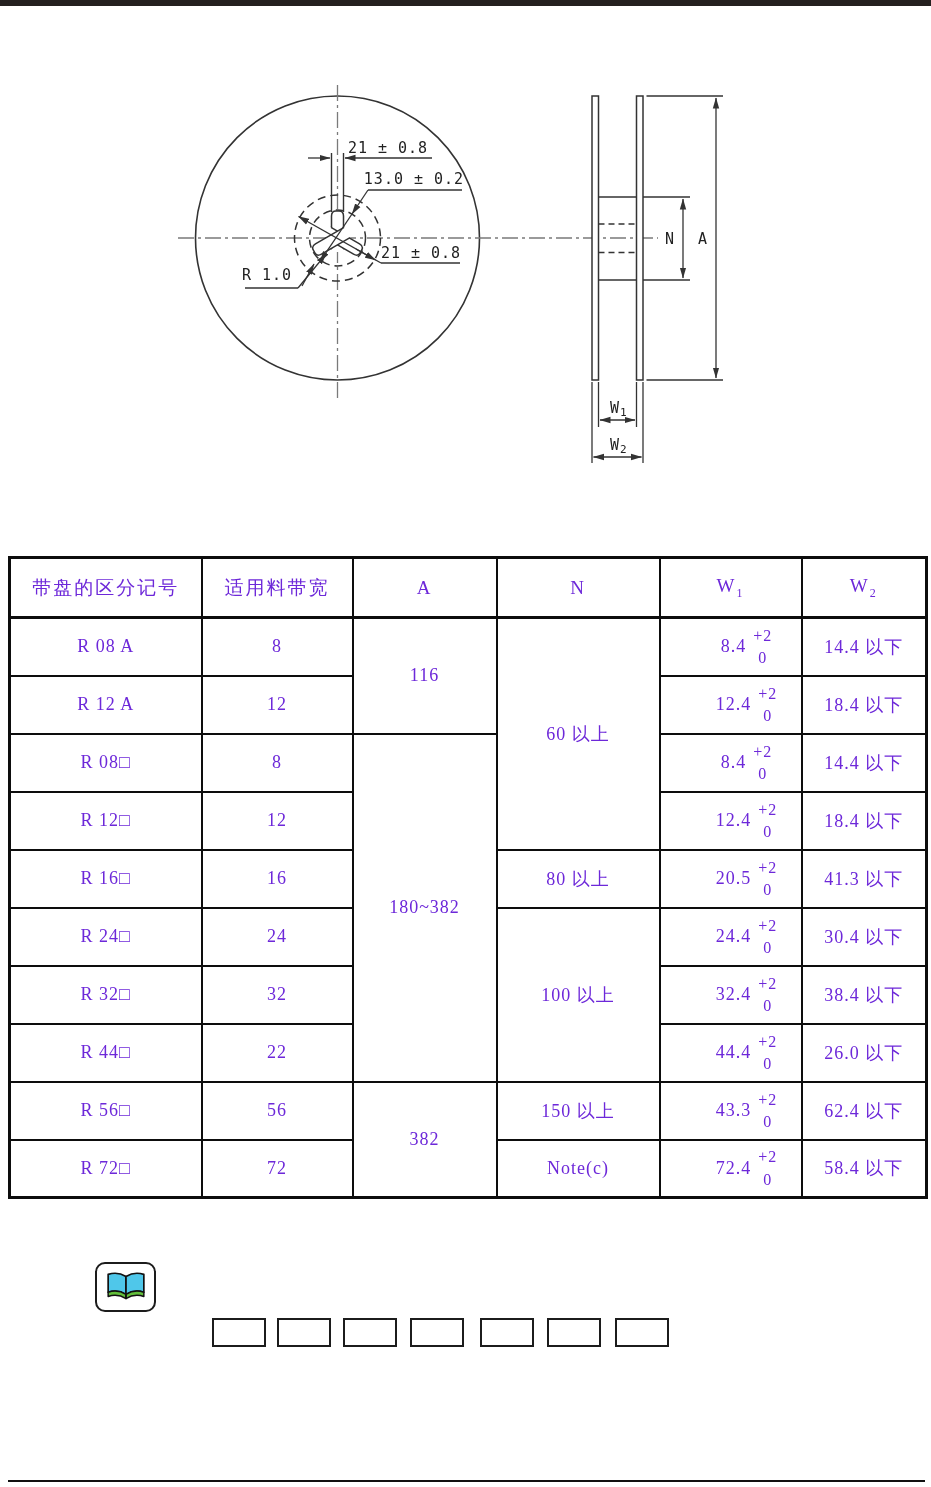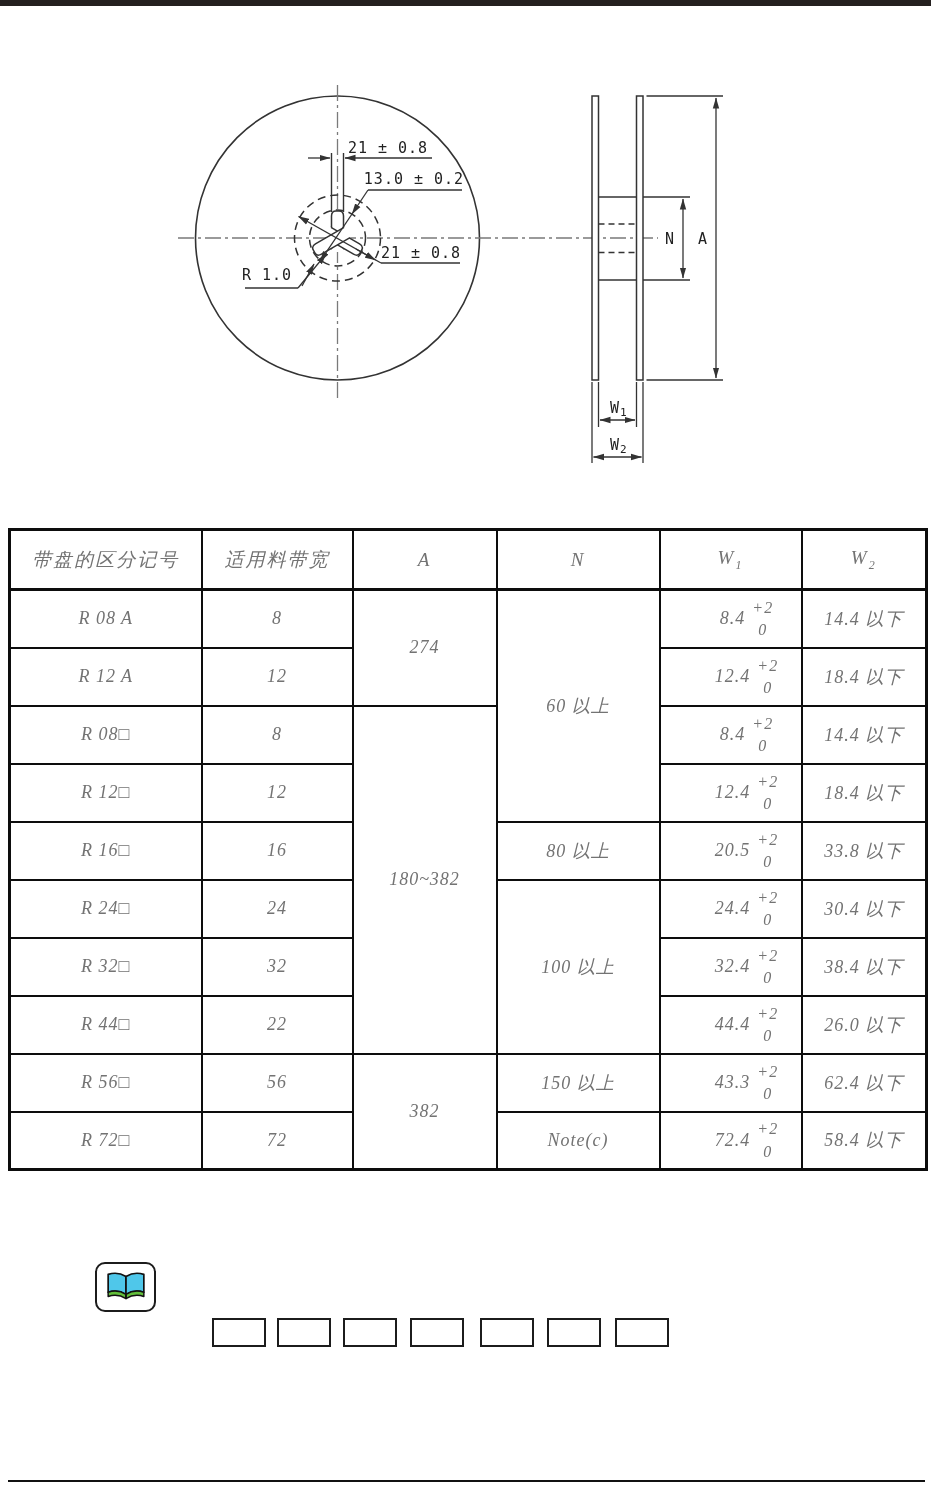--- a/index.html
+++ b/index.html
@@ -1,26 +1,26 @@
 <!DOCTYPE html>
 <html><head>
 <meta charset="utf-8">
 <style>
   html,body{margin:0;padding:0;background:#fff;}
   .page{position:relative;width:931px;height:1487px;background:#ffffff;overflow:hidden;
-        font-family:"Liberation Serif","DejaVu Serif",serif;color:#737373;}
+        font-family:"Liberation Serif","DejaVu Serif",serif;color:#6d28d9;}
   .top-bar{position:absolute;left:0;top:0;width:931px;height:6px;background:#24201f;}
   .bottom-rule{position:absolute;left:8px;top:1480px;width:917px;height:2px;background:#111;}
 
   
   .diagram{position:absolute;left:0;top:0;width:931px;height:530px;}
   .dimtext{font-family:"DejaVu Sans Mono","Liberation Mono",monospace;font-size:15px;fill:#222;letter-spacing:1px;}
 
   
-  .spec-table-wrap{position:absolute;left:8px;top:528px;font-style:italic;}
+  .spec-table-wrap{position:absolute;left:8px;top:556px;}
   table.spec{border-collapse:collapse;table-layout:fixed;width:917px;border:3px solid #0d0d0d;}
   table.spec th,table.spec td{border:2px solid #0d0d0d;padding:0;text-align:center;vertical-align:middle;
       font-size:18px;font-weight:400;letter-spacing:1px;}
   table.spec thead th{height:57px;font-size:19px;letter-spacing:2px;border-bottom:3px solid #0d0d0d;}
   table.spec tbody tr{height:58px;}
   td.w1cell .wrap{display:flex;align-items:center;justify-content:center;gap:7px;padding-left:32px;}
   .tol{display:flex;flex-direction:column;justify-content:space-between;height:40px;font-size:16px;line-height:1.1;text-align:center;}
   sub.hdr{font-size:12px;}
 
   
@@ -157,21 +157,21 @@
           <th>A</th>
           <th>N</th>
           <th><span>W</span><sub class="hdr">1</sub></th>
           <th><span>W</span><sub class="hdr">2</sub></th>
         </tr>
       </thead>
       <tbody>
         <tr>
           <td>R 08 A</td>
           <td>8</td>
-          <td rowspan="2">274</td>
+          <td rowspan="2">116</td>
           <td rowspan="4">60 以上</td>
           <td class="w1cell">
               <div class="wrap">
                 <span>8.4</span>
                 <span class="tol">
                   <span>+2</span>
                   <span>0</span>
                 </span>
               </div>
             </td>
@@ -226,21 +226,21 @@
           <td>80 以上</td>
           <td class="w1cell">
               <div class="wrap">
                 <span>20.5</span>
                 <span class="tol">
                   <span>+2</span>
                   <span>0</span>
                 </span>
               </div>
             </td>
-          <td>33.8 以下</td>
+          <td>41.3 以下</td>
         </tr>
         <tr>
           <td>R 24□</td>
           <td>24</td>
           <td rowspan="3">100 以上</td>
           <td class="w1cell">
               <div class="wrap">
                 <span>24.4</span>
                 <span class="tol">
                   <span>+2</span>

